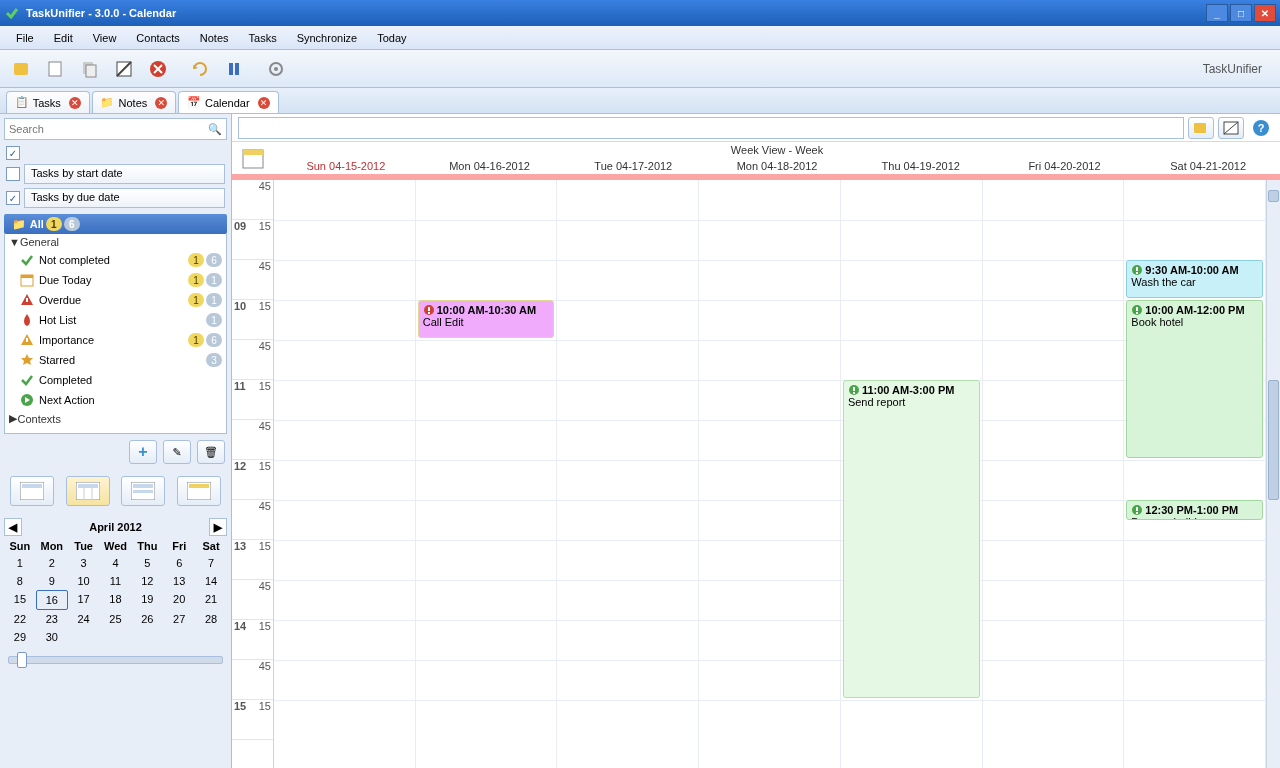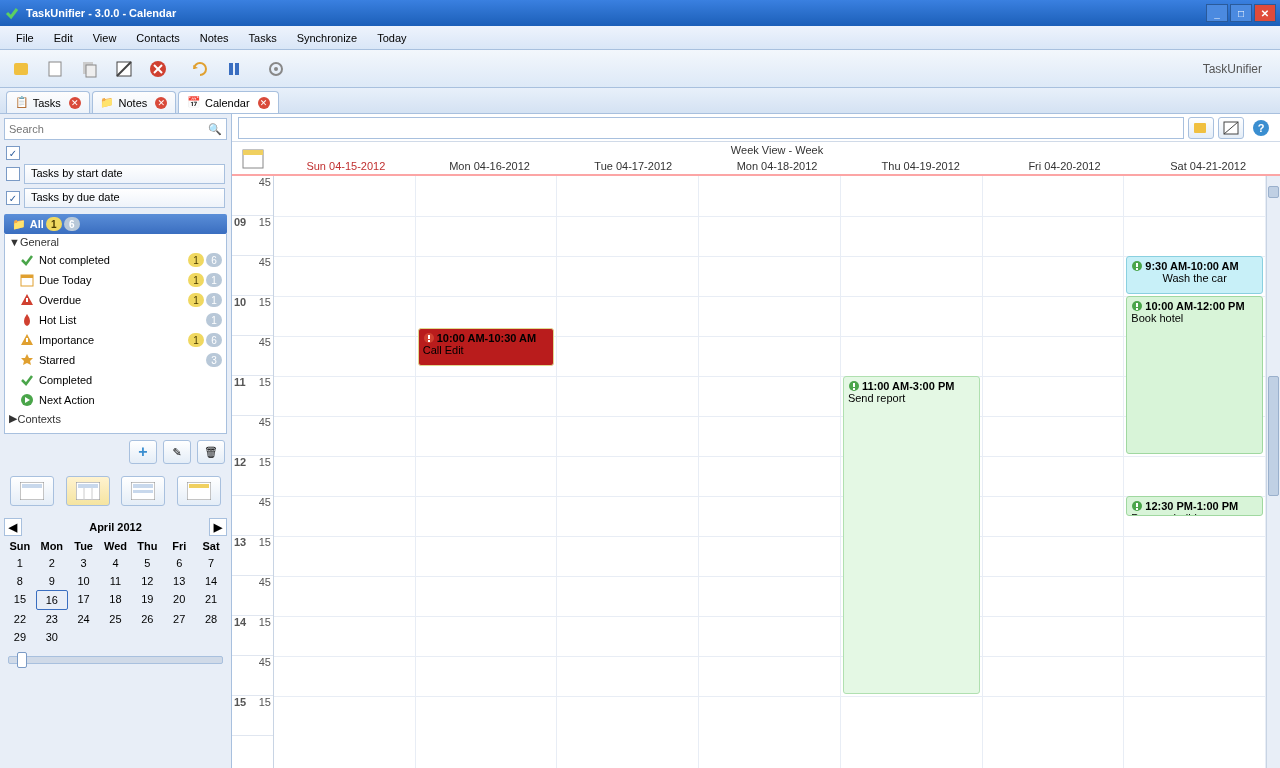--- a/index.html
+++ b/index.html
@@ -48,38 +48,38 @@
 .mcgrid{display:grid;grid-template-columns:repeat(7,1fr);text-align:center;}
 .mcgrid .dh{font-weight:bold;padding:2px 0;}
 .mcgrid .dc{padding:3px 0;cursor:default;}
 .mcgrid .dc.today{border:1px solid #3a6ec0;border-radius:2px;}
 .main{flex:1;display:flex;flex-direction:column;background:#fff;}
 .mainhdr{height:28px;display:flex;align-items:center;padding:0 6px;gap:4px;border-bottom:1px solid #d0dae8;}
 .mainhdr .txtbox{flex:1;height:22px;border:1px solid #a8c0de;background:#fff;}
 .hbtn{width:26px;height:22px;border:1px solid #a8c0de;background:linear-gradient(#fff,#e4edf7);border-radius:3px;display:flex;align-items:center;justify-content:center;}
 .calwrap{flex:1;display:flex;position:relative;}
 .calbody{flex:1;display:flex;flex-direction:column;position:relative;}
-.calhead{display:flex;border-bottom:2px solid #fca5a5;}
+.calhead{display:flex;border-bottom:6px solid #fca5a5;}
 .calhead .corner{width:42px;display:flex;align-items:center;justify-content:center;padding:4px 0;background:#fff;}
 .calhead .daycol{flex:1;text-align:center;padding:2px 0;}
 .calhead .viewtitle{text-align:center;font-size:11px;color:#333;padding:2px 0;}
 .daylabel{color:#333;}
 .daylabel.sun{color:#c03030;}
 .calscroll{flex:1;position:relative;overflow:hidden;}
 .timegrid{position:absolute;left:0;top:0;right:14px;bottom:0;display:flex;}
 .timecol{width:42px;border-right:1px solid #c8d4e4;}
 .trow{height:40px;border-bottom:1px solid #e0e6f0;display:flex;justify-content:space-between;align-items:flex-start;padding:0 2px;font-size:10px;color:#555;}
 .trow .hr{font-weight:bold;font-size:11px;}
 .daycols{flex:1;display:flex;position:relative;}
 .dcol{flex:1;border-right:1px solid #e8edf5;position:relative;}
 .dcol .hline{position:absolute;left:0;right:0;border-bottom:1px solid #e8edf5;}
 .event{position:absolute;left:2px;right:2px;border-radius:3px;padding:3px 4px;font-size:10px;overflow:hidden;border:1px solid;}
 .event .et{font-weight:bold;display:flex;align-items:center;gap:2px;}
-.event.yellow{background:#b91c1c;border-color:#e0d890;margin-top:32px;}
-.event.cyan{background:#c8f0f8;border-color:#8ad0e0;text-align:center;}
+.event.yellow{background:#f0abfc;border-color:#e0d890;}
+.event.cyan{background:#c8f0f8;border-color:#8ad0e0;}
 .event.green{background:#d8f4d8;border-color:#a0d8a0;}
 .event.lgreen{background:#e4f8e4;border-color:#b0e0b0;}
 .vscroll{width:14px;background:#e8eef7;border-left:1px solid #c8d4e4;position:relative;}
 .vthumb{position:absolute;left:1px;right:1px;background:#c0d0e4;border:1px solid #9ab0cc;border-radius:2px;}
 .sliderrow{padding:6px 8px;}
 .slider{height:8px;background:#d0dae8;border:1px solid #a8c0de;border-radius:2px;position:relative;}
 .slider .thumb{position:absolute;width:10px;height:16px;background:#fff;border:1px solid #7a9ac5;border-radius:2px;top:-5px;left:8px;}
 svg{display:block;}
 </style>
 </head>

